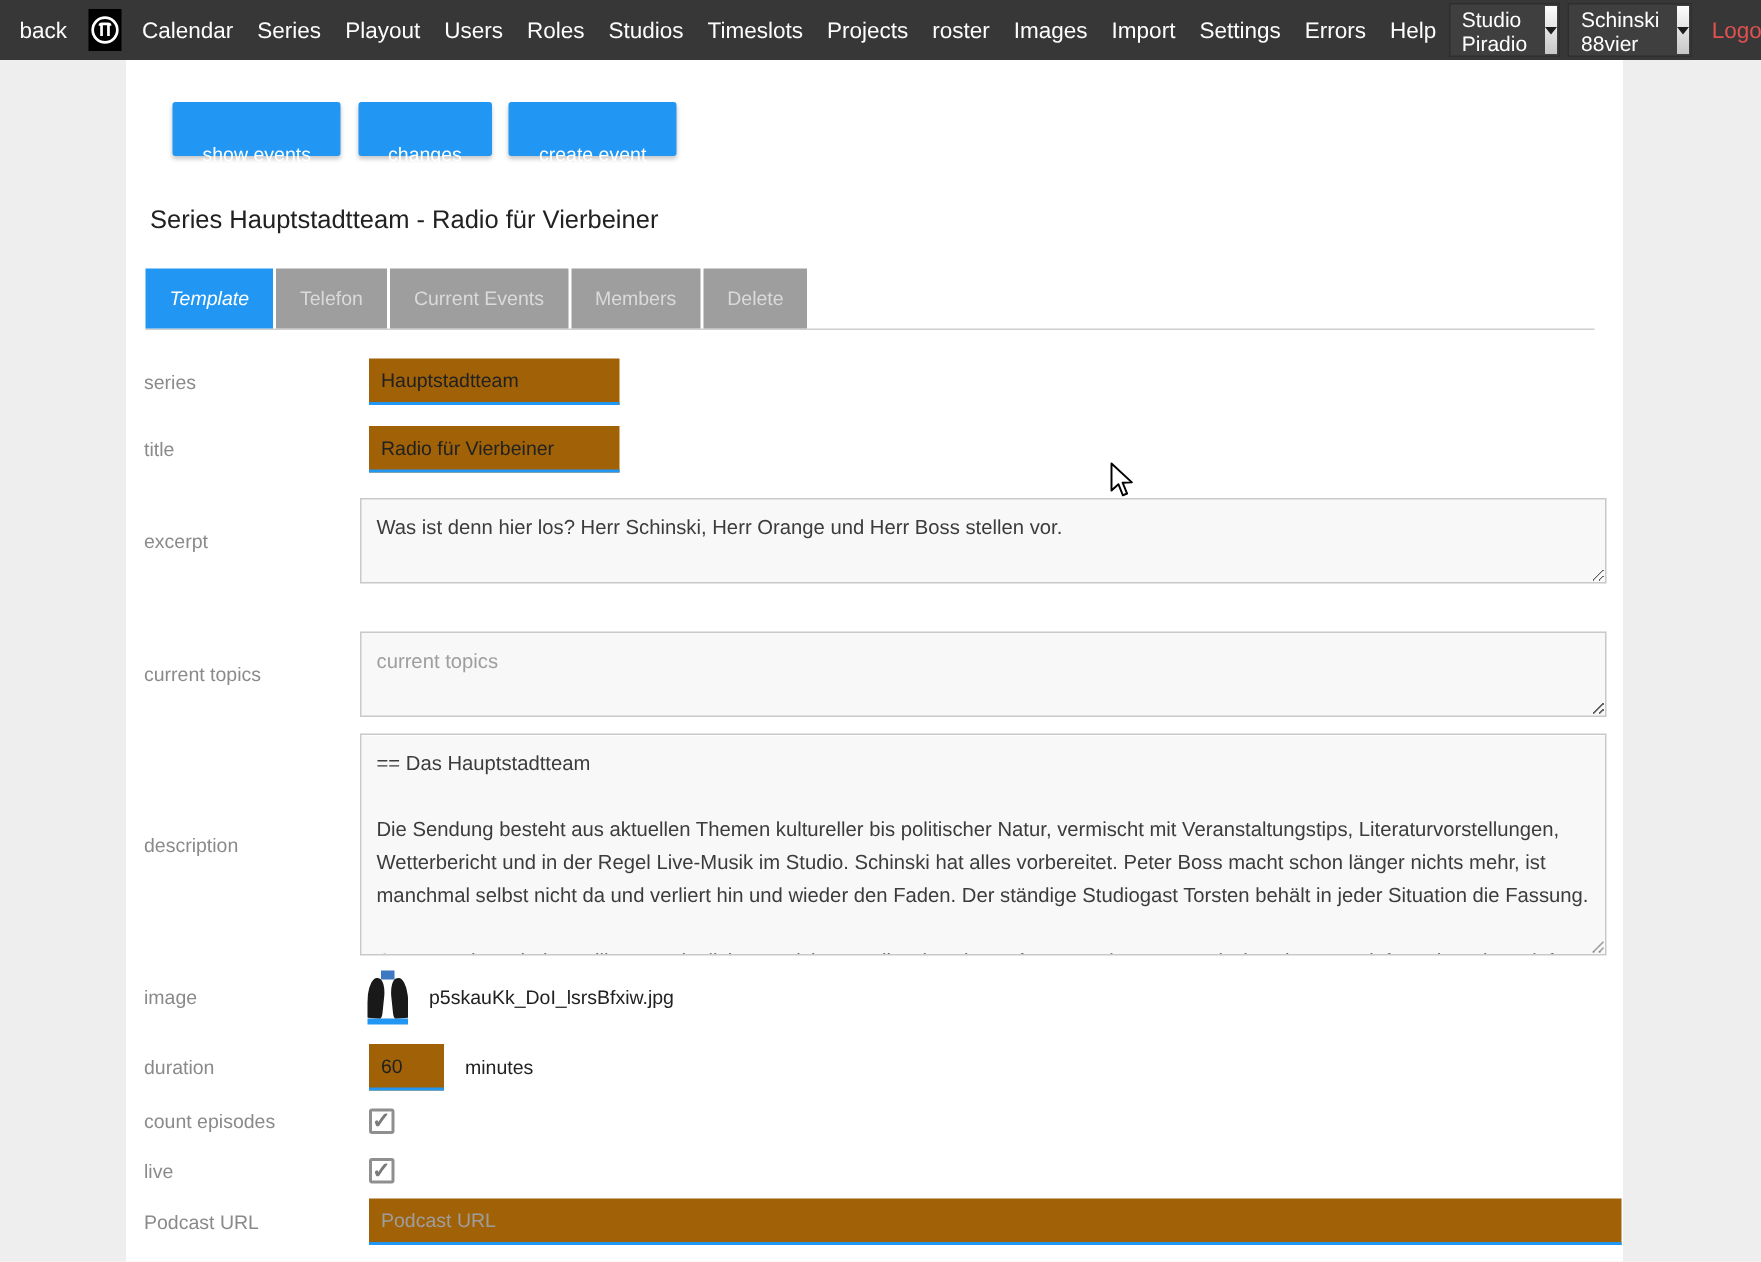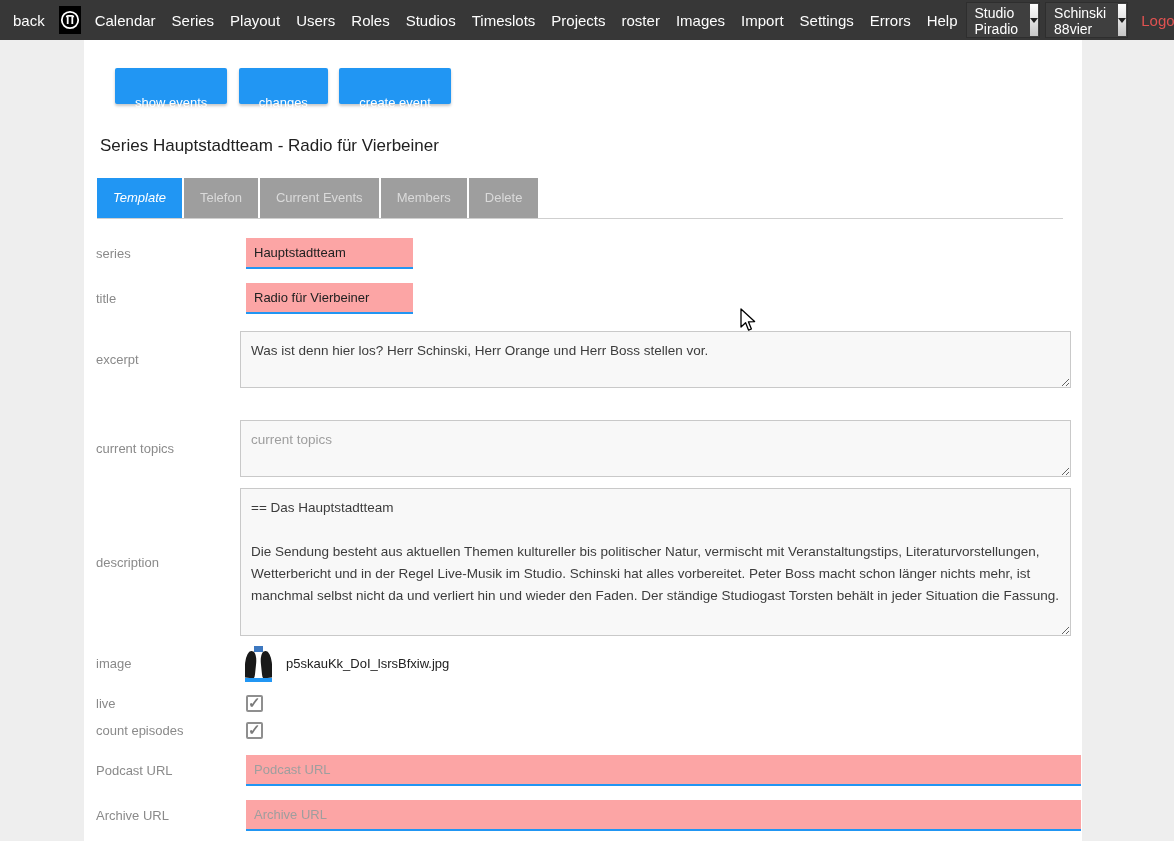--- a/index.html
+++ b/index.html
@@ -40,21 +40,21 @@
          background:#9e9e9e; color:#dadada; cursor:pointer; white-space:nowrap; }
   .tab.active { background:#2196f3; color:#fff;font-style:italic; }
 
   
   .form { margin-top:19px; }
   .form-row { display:flex; align-items:center; padding-left:12px; margin-bottom:14px; }
   .form-label { width:144px; flex-shrink:0; color:#8a8a8a; font-size:13px; }
   .form-field { flex:1; padding-right:11px; display:flex; align-items:center; }
   .form-field.no-pad { padding-right:1px; }
 
-  .mat-input { border:none; border-bottom:2px solid #2196f3; background:#fca5a5;
+  .mat-input { border:none; border-bottom:2px solid #2196f3; background:#a16207;
                height:31px; padding:0 8px; font-size:13px; color:#212121;
                margin-left:6px; font-family:inherit; outline:none; }
   .mat-input::placeholder { color:#9e9e9e; }
   .w-series { width:167px; }
   .w-duration { width:50px; }
   .w-full { width:calc(100% - 6px); }
 
   textarea { width:100%; border:1px solid #c9c9c9; background:#f8f8f8;
              padding:8px 10px; font-size:13.5px; line-height:22px; color:#3c3c3c;
              font-family:inherit; resize:both; outline:none; }
@@ -197,30 +197,37 @@
     <div class="form-row row-image">
       <span class="form-label">image</span>
       <div class="form-field">
         <span class="thumb">
             <i></i>
           </span>
         <span class="filename">p5skauKk_DoI_lsrsBfxiw.jpg</span>
       </div>
     </div>
 
+    <div class="form-row row-duration">
+      <span class="form-label">duration</span>
+      <div class="form-field">
+        <input class="mat-input w-duration" type="text" value="60" style="">
+        <span class="suffix">minutes</span>
+      </div>
+    </div>
+
+    <div class="form-row row-count">
+      <span class="form-label">count episodes</span>
+      <div class="form-field">
+        <span class="checkbox checked"></span>
+      </div>
+    </div>
 
     <div class="form-row row-live">
       <span class="form-label">live</span>
-      <div class="form-field">
-        <span class="checkbox checked"></span>
-      </div>
-    </div>
-
-    <div class="form-row row-count">
-      <span class="form-label">count episodes</span>
       <div class="form-field">
         <span class="checkbox checked"></span>
       </div>
     </div>
 
     <div class="form-row">
       <span class="form-label">Podcast URL</span>
       <div class="form-field no-pad">
         <input class="mat-input w-full" type="text" placeholder="Podcast URL" style="">
       </div>

